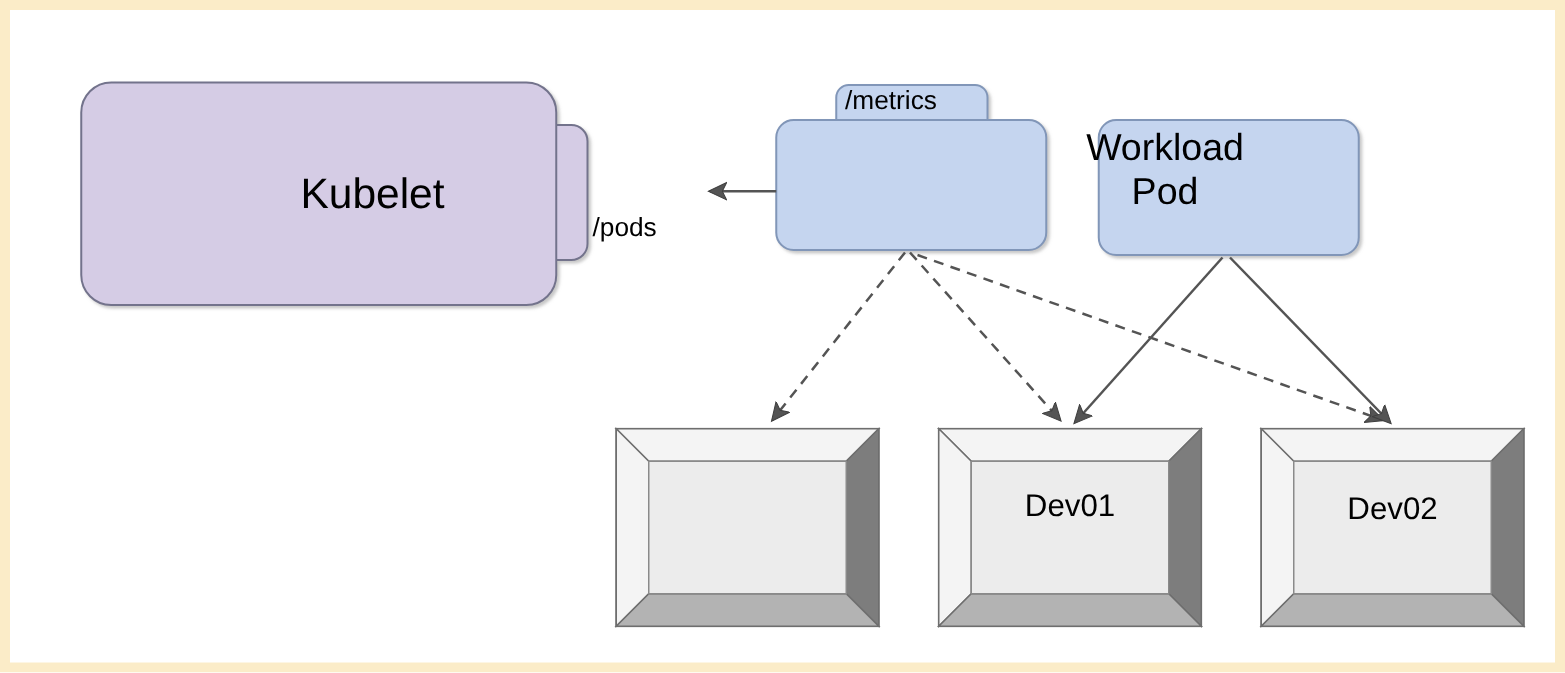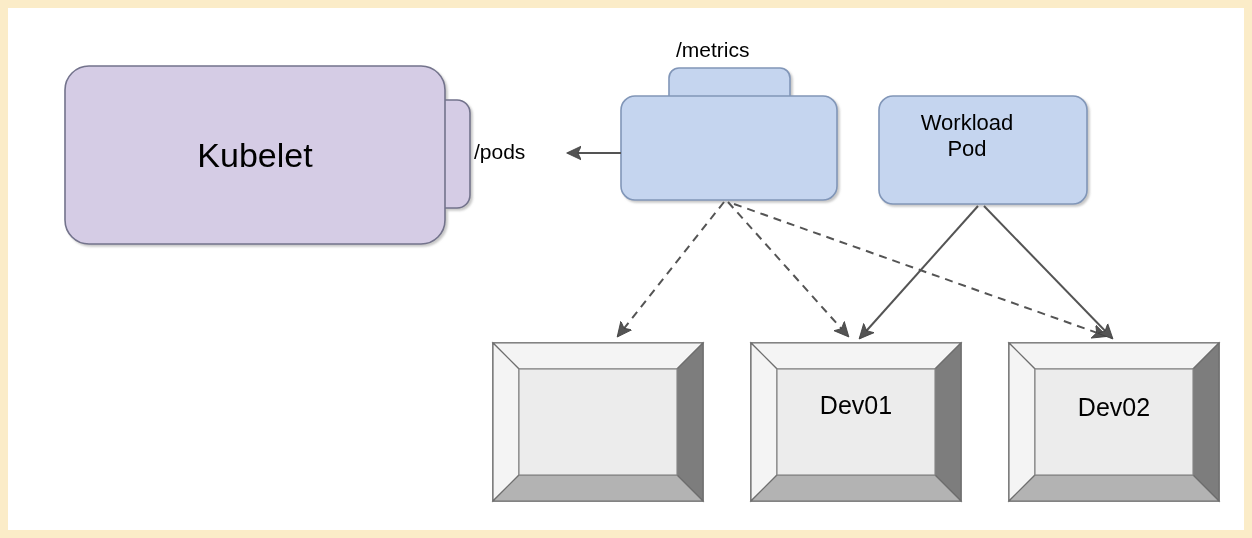--- a/index.html
+++ b/index.html
@@ -36,32 +36,34 @@
     color: #000000;
     pointer-events: none;
     line-height: 1.18;
     white-space: pre-line;
   }
   .edge-label {
     position: absolute;
     color: #000000;
     font-size: 21px;
     white-space: nowrap;
+    margin-top: 31px;
   }
   #lbl-kubelet {
     left: 57px; top: 58px; width: 380px; height: 178px;
     font-size: 34px;
+    padding-left: 43px;
   }
   #lbl-monitoring {
     left: 613px; top: 88px; width: 216px; height: 104px;
     font-size: 23px;
   }
   #lbl-workload {
-    left: 855px; top: 88px; width: 208px; height: 80px;
-    font-size: 22px;
+    left: 820px; top: 88px; width: 208px; height: 80px;
+    font-size: 30px;
   }
   #lbl-dev0 { left: 485px; top: 335px; width: 210px; height: 158px; font-size: 25px; }
   #lbl-dev1 { left: 743px; top: 335px; width: 210px; height: 126px; font-size: 25px; }
   #lbl-dev2 { left: 1001px; top: 335px; width: 210px; height: 129px; font-size: 25px; }
   #lbl-pods { left: 466px; top: 132px; text-align: right; }
   #lbl-metrics { left: 668px; top: 30px; }
 </style>
 </head>
 <body>
 

